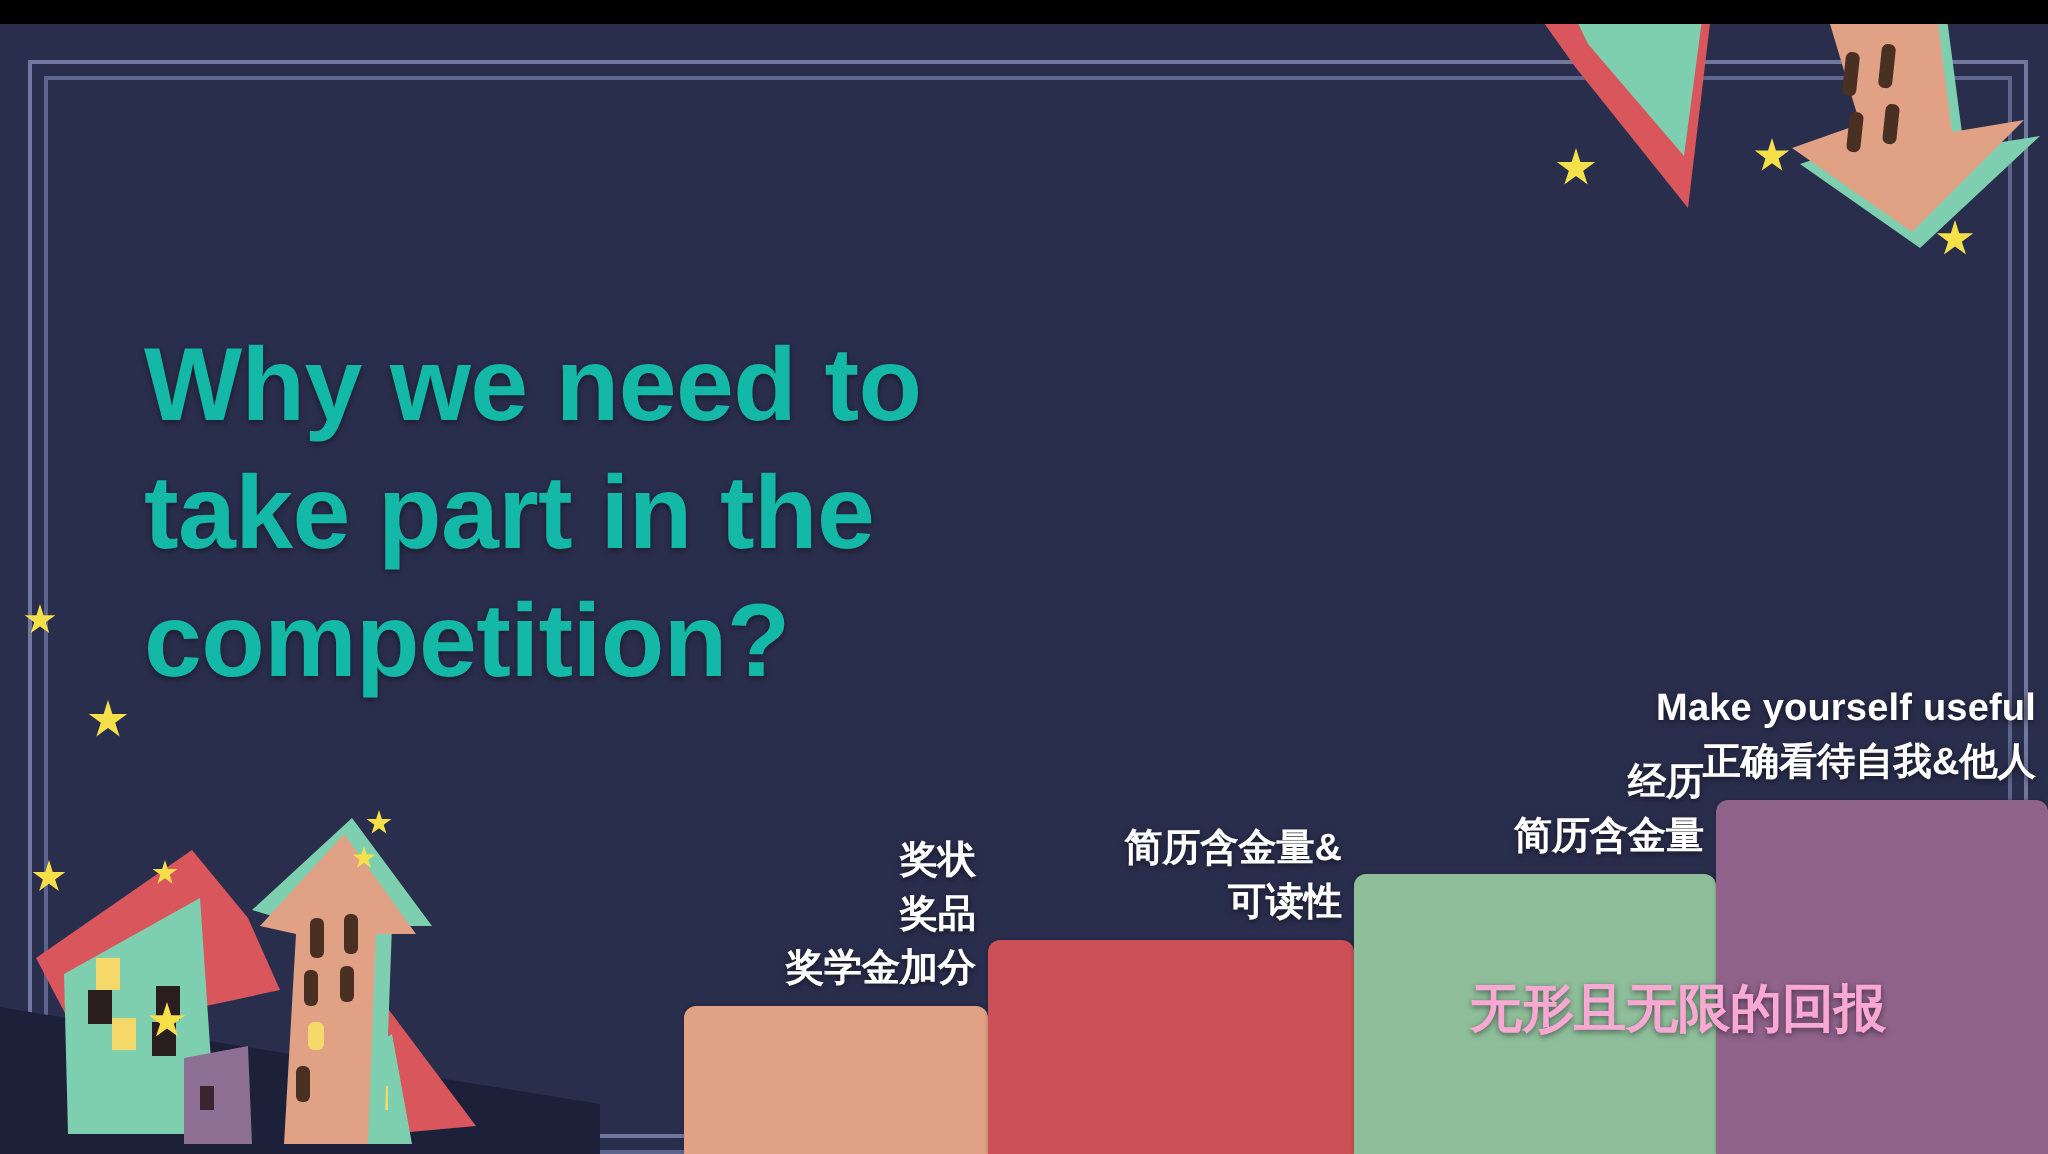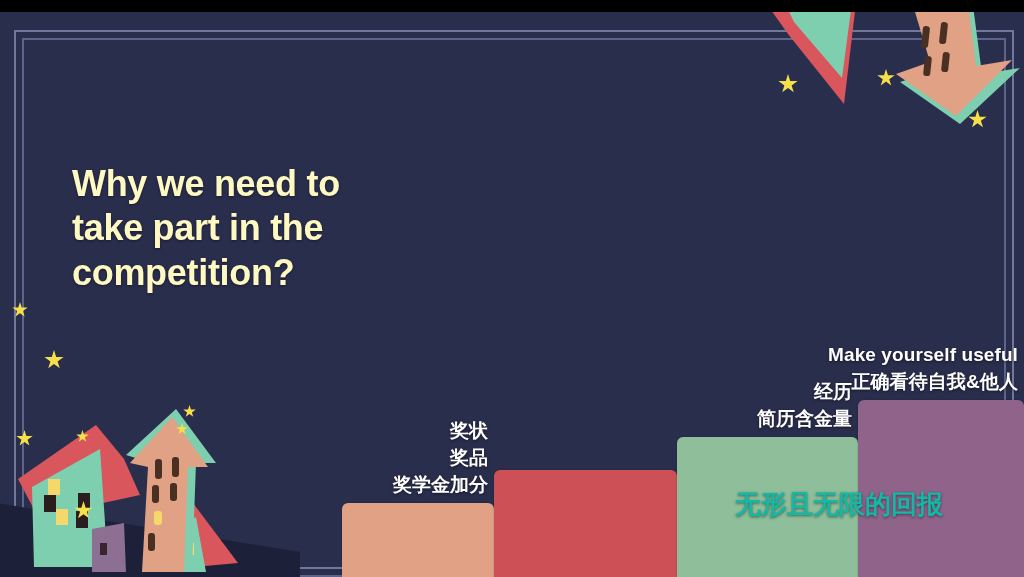--- a/index.html
+++ b/index.html
@@ -46,22 +46,22 @@
     opacity: .65;
     pointer-events: none;
   }
 
   
   .headline {
     position: absolute;
     left: 72px;
     top: 150px;
     width: 520px;
-    color: #fef9c3;
-    font-size: 36px;
+    color: #14b8a6;
+    font-size: 52px;
     font-weight: bold;
     line-height: 1.23;
     letter-spacing: -0.3px;
     text-shadow: 0 1px 3px rgba(0,0,0,.45);
     white-space: pre-line;
   }
 
   
   .bars {
     position: absolute;
@@ -72,21 +72,21 @@
     pointer-events: none;
   }
   .bar {
     position: absolute;
     bottom: 0;
     border-radius: 6px 6px 0 0;
     box-shadow: 0 0 2px rgba(0,0,0,.25);
   }
   .bar-caption {
     position: absolute;
-    color: #14b8a6;
+    color: #f9a8d4;
     font-size: 26px;
     font-weight: bold;
     text-shadow: 0 1px 3px rgba(0,0,0,.5);
     white-space: nowrap;
   }
   .above-label {
     position: absolute;
     color: #ffffff;
     font-size: 19px;
     font-weight: bold;
@@ -187,20 +187,22 @@
     <div class="headline">Why we need to
 take part in the
 competition?</div>
 
     <div class="bars" id="bars-layer">
         <div class="bar" style="left: 342px; width: 152px; top: 491px; background: rgb(224, 161, 132);"></div>
         <div class="above-label" style="right: 536px; top: 406px; margin-left: 12px;">奖状
 奖品
 奖学金加分</div>
         <div class="bar" style="left: 494px; width: 183px; top: 458px; background: rgb(204, 80, 85);"></div>
+        <div class="above-label" style="right: 353px; top: 400px;">简历含金量&amp;
+可读性</div>
         <div class="bar" style="left: 677px; width: 181px; top: 425px; background: rgb(143, 191, 154);"></div>
         <div class="above-label" style="right: 172px; top: 367px;">经历
 简历含金量</div>
         <div class="bar" style="left: 858px; width: 166px; top: 388px; background: rgb(144, 99, 139);"></div>
         <div class="above-label en" style="right: 6px; top: 330px;">Make yourself useful
 正确看待自我&amp;他人</div>
         <div class="bar-caption" style="left: 735px; top: 475px;">无形且无限的回报</div>
       </div>
 
   </div>

